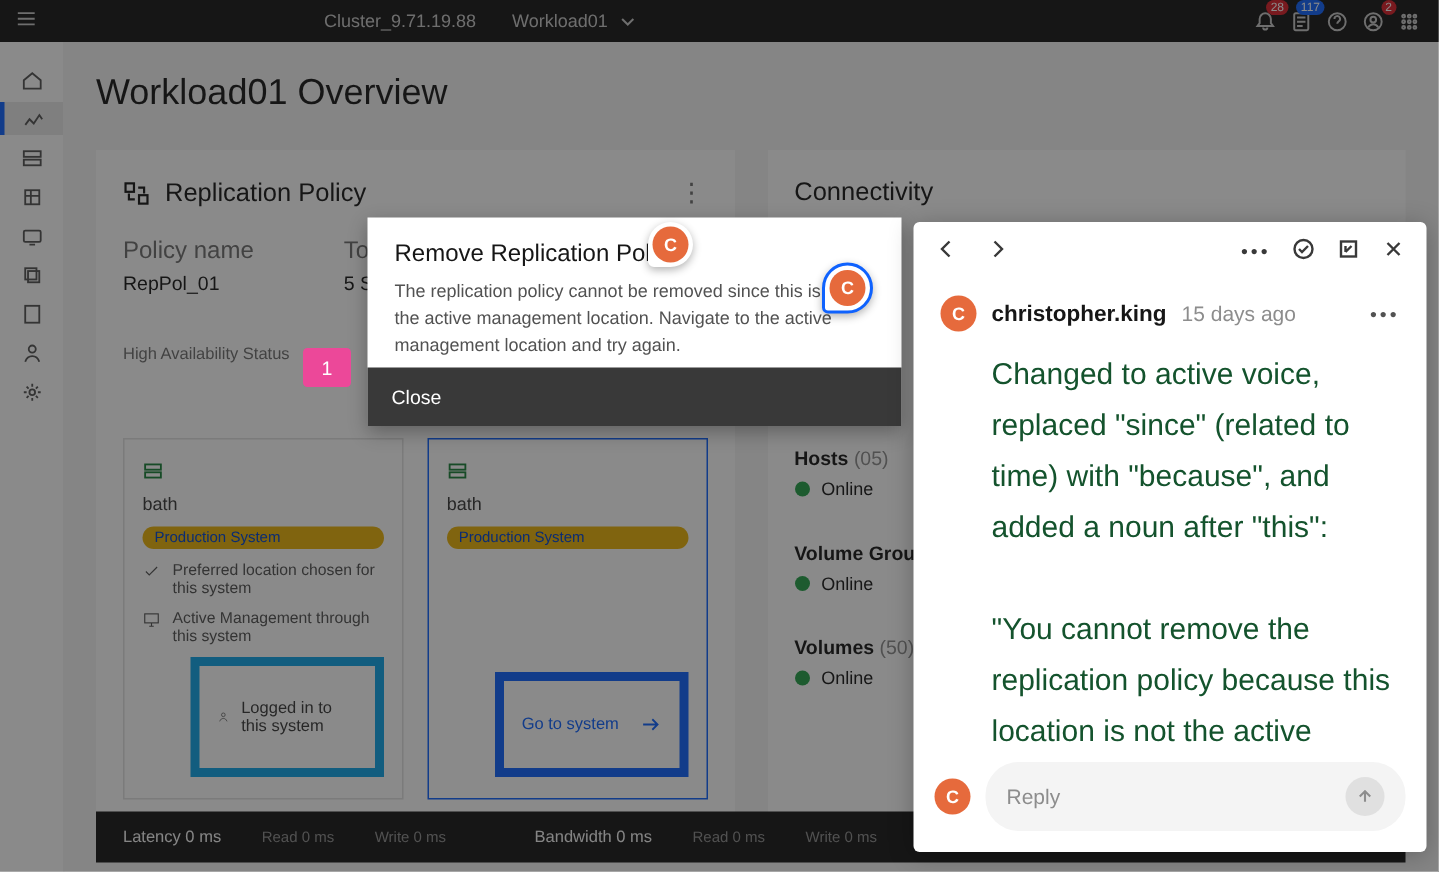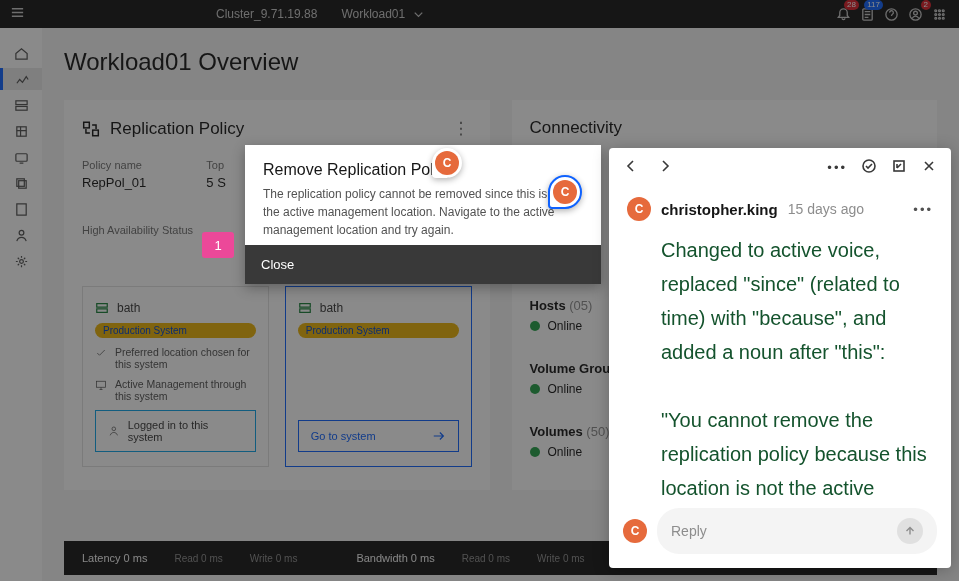--- a/index.html
+++ b/index.html
@@ -80,58 +80,59 @@
   .page-title { font-size: 24px; font-weight:400; color:#161616; margin-bottom: 24px;}
   .columns { display:flex; gap:22px; }
   .card {
     background:#fff;
     flex:1;
     padding: 18px 18px 14px 18px;
     min-height: 390px;
     position:relative;
   }
   .card-title { font-size:17px; font-weight:400; display:flex; align-items:center; gap:10px; margin-bottom: 20px;}
-  .muted-label { font-size:11px; color:#6f6f6f; }
+  .muted-label { font-size:16px; color:#6f6f6f; }
   .value { font-size:13px; color:#161616; margin-top:4px;}
   .row2 { display:flex; gap:60px; }
   .ha-title { font-size:11px; color:#6f6f6f; margin-top:34px; }
 
   .ha-boxes { display:flex; gap:16px; margin-top:50px;}
   .ha-box {
     flex:1;
     border:1px solid #e0e0e0;
     padding:14px 12px;
     font-size:11px;
     color:#393939;
     min-height:150px;
     display:flex;
     flex-direction:column;
     gap:8px;
   }
   .ha-box.right { border-color:#0f62fe; }
-  .sysname { display:flex; gap:8px; font-size:12px;}
+  .sysname { display:flex; gap:8px; font-size:12px;flex-direction:column;}
   .tag {
     display:inline-block;
     background:#eab308;
     color:#0043ce;
     font-size:10px;
     padding:2px 8px;
     border-radius:10px;
   }
   .bullet { display:flex; gap:8px; align-items:flex-start; font-size:10.5px; color:#525252;}
   .bullet svg { width:12px; height:12px; flex-shrink:0; margin-top:1px;}
   .login-btn, .goto-btn {
     margin-top:auto;
-    border:1px solid #0ea5e9;
-    padding:8px 12px;
+    border:6px solid #0ea5e9;
+    padding:22px 12px;
     font-size:11px;
     display:flex;
     align-items:center;
     justify-content:space-between;
     color:#393939;
+    margin-left:32px;
   }
   .goto-btn { border-color:#0f62fe; color:#0f62fe; }
 
   .conn-rows { margin-top:160px; display:flex; flex-direction:column; gap:28px;}
   .conn-row { }
   .conn-label { font-size:13px; color:#161616;}
   .conn-label .count{ color:#8d8d8d;}
   .status-line { display:flex; align-items:center; gap:8px; margin-top:6px; font-size:12px;}
   .dot-ok { width:10px;height:10px;border-radius:50%; background:#24a148;}
 

